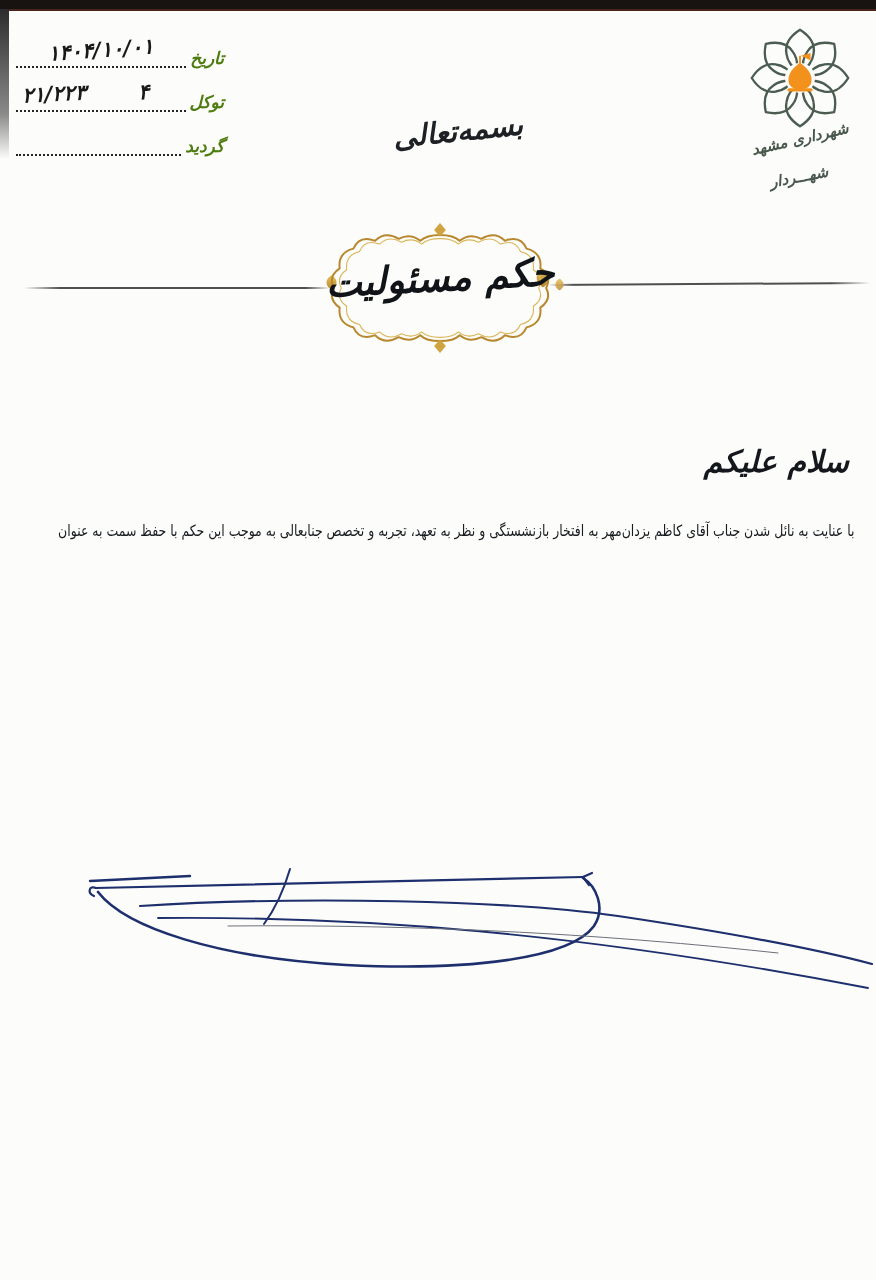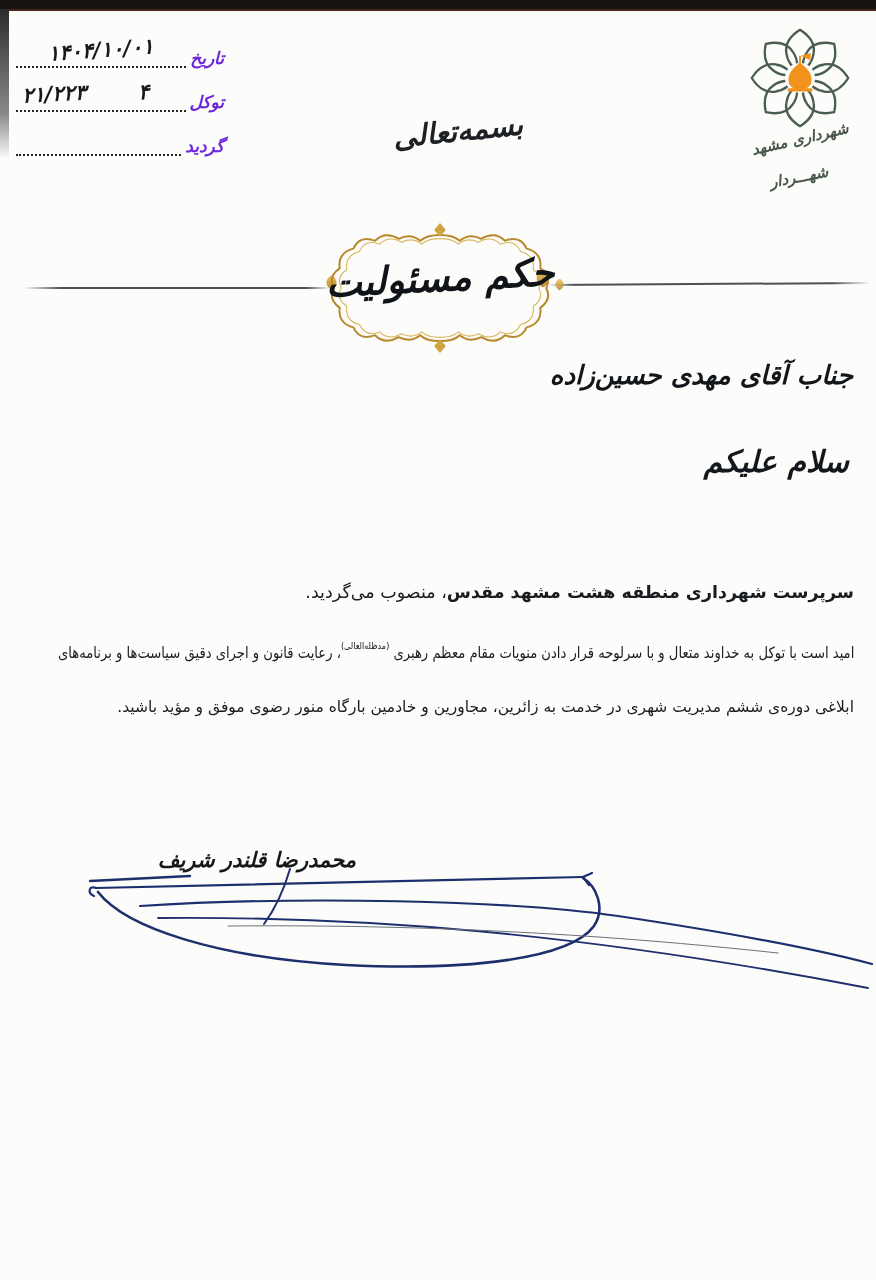--- a/index.html
+++ b/index.html
@@ -14,21 +14,21 @@
     background:#fcfcfa;color:#14181c;
   }
   
   .scan-top{position:absolute;left:0;top:0;width:876px;height:9px;background:#181310;border-bottom:2px solid #4a241c;}
   .scan-left{position:absolute;left:0;top:9px;width:9px;height:150px;
     background:linear-gradient(to bottom,#2c2c2c,#8a8a8a 70%,rgba(200,200,200,0));}
 
   
   .form-block{position:absolute;left:16px;top:48px;width:208px;direction:rtl;}
   .form-row{display:flex;align-items:flex-end;gap:4px;margin-bottom:24px;}
-  .form-label{font-size:17px;font-weight:bold;font-style:italic;color:#6d28d9;white-space:nowrap;}
+  .form-label{font-size:17px;font-weight:bold;font-style:italic;color:#4d7c0f;white-space:nowrap;}
   .dotline{flex:1;border-bottom:2.5px dotted #242424;height:16px;}
   .hand{position:absolute;direction:ltr;font-weight:bold;font-style:italic;color:#191919;letter-spacing:1px;}
   .hand-date{left:32px;top:-10px;font-size:21px;transform:rotate(-4deg);}
   .hand-num-main{left:6px;top:34px;font-size:21px;transform:rotate(-3deg);}
   .hand-num-suffix{left:122px;top:32px;font-size:21px;transform:rotate(-5deg);}
 
   
   .bismillah{position:absolute;left:358px;top:114px;width:200px;text-align:center;
     font-size:29px;font-weight:bold;font-style:italic;color:#1d2125;transform:rotate(-6deg);}
 
@@ -152,35 +152,27 @@
       <g fill="none" stroke-linejoin="round">
         <path stroke="#b8882e" stroke-width="2" d="M120,6 Q134,6 140,12 Q150,4 162,10 Q176,2 186,12 Q202,6 208,20 Q224,24 222,40 Q234,48 228,60 Q234,72 222,80 Q224,96 208,100 Q202,114 186,108 Q176,118 162,110 Q150,116 140,108 Q134,114 120,114 Q106,114 100,108 Q90,116 78,110 Q64,118 54,108 Q38,114 32,100 Q16,96 18,80 Q6,72 12,60 Q6,48 18,40 Q16,24 32,20 Q38,6 54,12 Q64,2 78,10 Q90,4 100,12 Q106,6 120,6 Z"></path>
         <path stroke="#d9b65a" stroke-width="1.2" transform="translate(120,60) scale(0.93) translate(-120,-60)" d="M120,6 Q134,6 140,12 Q150,4 162,10 Q176,2 186,12 Q202,6 208,20 Q224,24 222,40 Q234,48 228,60 Q234,72 222,80 Q224,96 208,100 Q202,114 186,108 Q176,118 162,110 Q150,116 140,108 Q134,114 120,114 Q106,114 100,108 Q90,116 78,110 Q64,118 54,108 Q38,114 32,100 Q16,96 18,80 Q6,72 12,60 Q6,48 18,40 Q16,24 32,20 Q38,6 54,12 Q64,2 78,10 Q90,4 100,12 Q106,6 120,6 Z"></path>
         <path fill="#cfa441" stroke="none" d="M120,-6 L126,1 L120,8 L114,1 Z"></path>
         <path fill="#cfa441" stroke="none" d="M120,112 L126,119 L120,126 L114,119 Z"></path>
       </g>
     </svg>
     <div class="doc-title">حکم مسئولیت</div>
   </div>
 
-  <div class="recipient">جناب آقای مهدی حسین‌زاده</div>
   <div class="salutation">سلام علیکم</div>
 
-  <div class="bodyline p1l2">
-    <span class="bold-seg">سرپرست شهرداری منطقه هشت مشهد مقدس</span><span>، منصوب می‌گردید.</span>
+  <div class="bodyline p1l1">
+    <span class="fit-line" style="transform: scaleX(0.804853); transform-origin: right center;">با عنایت به نائل شدن جناب آقای کاظم یزدان‌مهر به افتخار بازنشستگی و نظر به تعهد، تجربه و تخصص جنابعالی به موجب این حکم با حفظ سمت به عنوان</span>
   </div>
 
-  <div class="bodyline p2l1">
-    <span class="fit-line" style="transform: scaleX(0.846809); transform-origin: right center;"><span>امید است با توکل به خداوند متعال و با سرلوحه قرار دادن منویات مقام معظم رهبری</span> <span class="sup-seg">(مدظله‌العالی)</span><span>، رعایت قانون و اجرای دقیق سیاست‌ها و برنامه‌های</span></span>
-  </div>
-  <div class="bodyline p2l2">
-    <span>ابلاغی دوره‌ی ششم مدیریت شهری در خدمت به زائرین، مجاورین و خادمین بارگاه منور رضوی موفق و مؤید باشید.</span>
-  </div>
 
-  <div class="sig-name">محمدرضا قلندر شریف</div>
   <svg class="sig-svg" width="798" height="132" viewBox="0 0 798 132">
     <g fill="none" stroke="#1e2f6d" stroke-linecap="round">
       <path stroke-width="2.4" d="M12,15 L112,10"></path>
       <path stroke-width="2.2" d="M18,22 L505,11"></path>
       <path stroke-width="2.2" d="M505,11 l9,-4 m-9,4 l6,8"></path>
       <path stroke-width="2.2" d="M18,22 c-7,-3 -9,5 -2,8"></path>
       <path stroke-width="2" d="M212,3 C205,27 197,43 186,58"></path>
       <path stroke-width="2.6" d="M20,26 C48,62 140,92 268,99 C390,105 492,93 516,60 C528,42 518,20 505,12"></path>
       <path stroke-width="2.2" d="M62,40 C220,30 430,34 540,50 C660,68 742,84 794,98"></path>
       <path stroke-width="1.8" d="M80,52 C280,50 500,66 790,122"></path>

